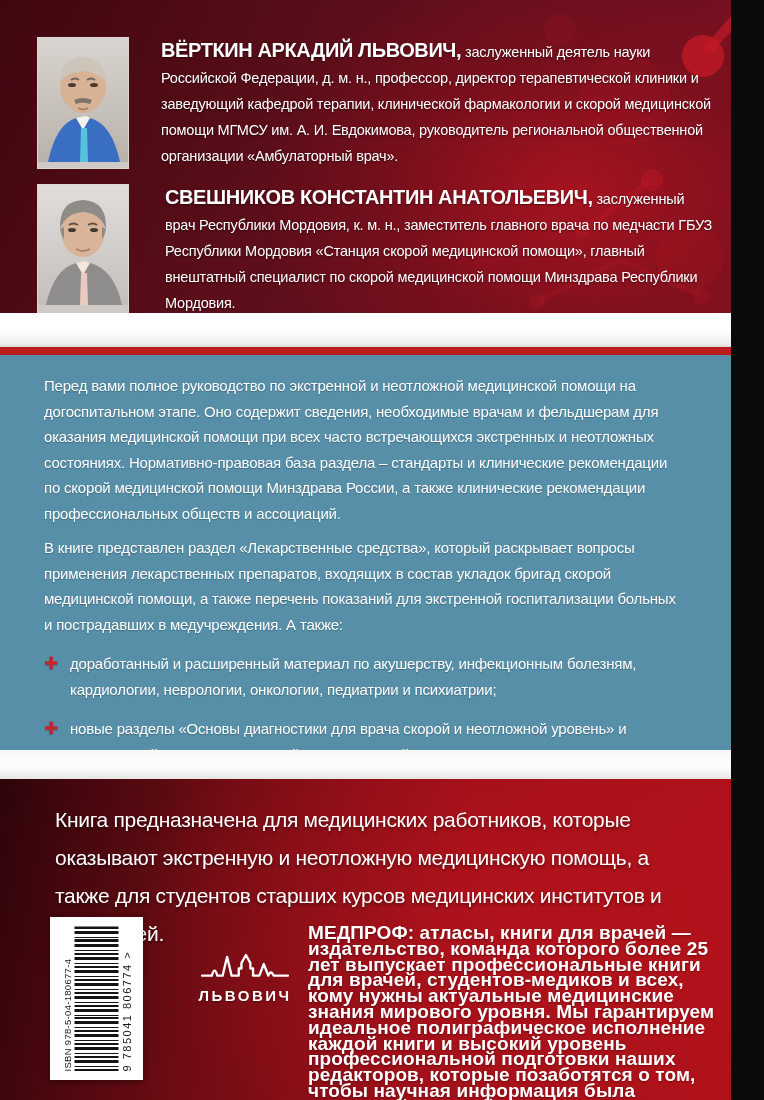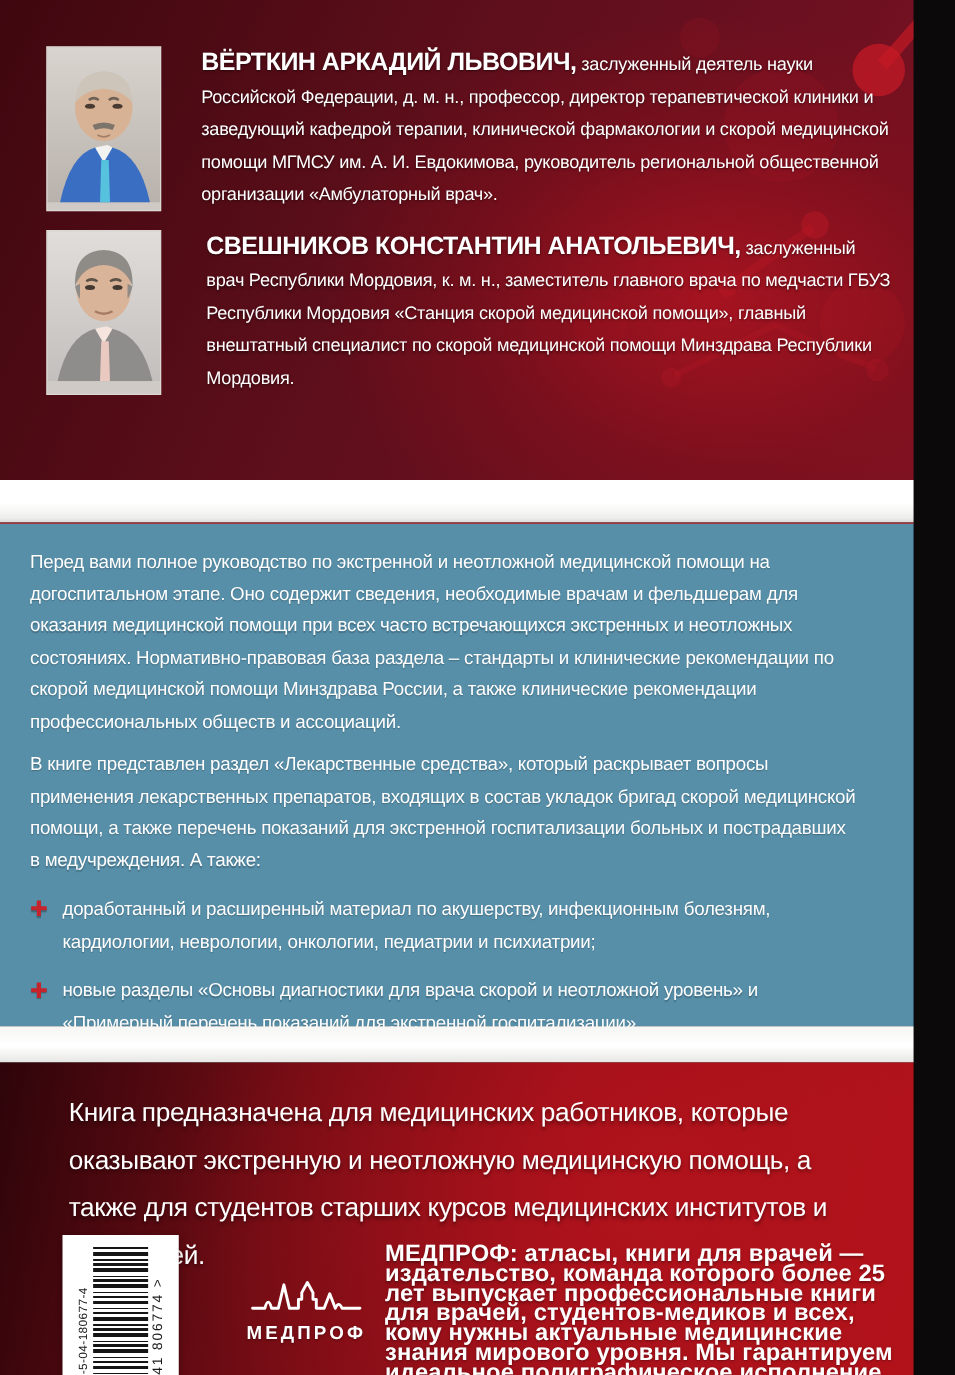--- a/index.html
+++ b/index.html
@@ -4,21 +4,21 @@
 <style>
   * { margin:0; padding:0; box-sizing:border-box; }
   html,body { width:764px; height:1100px; background:#0b0909; overflow:hidden; }
   body { font-family:"Liberation Sans", sans-serif; }
 
   .cover { position:relative; width:764px; height:1100px; background:#0b0909; overflow:hidden; }
   .page  { position:absolute; left:0; top:0; width:731px; height:1100px; display:flex; flex-direction:column; }
 
   
   .section-top {
-    height:384px; position:relative; overflow:hidden;
+    height:313px; position:relative; overflow:hidden;
     background:
       radial-gradient(ellipse 420px 300px at 78% 62%, rgba(185,20,32,.75) 0%, rgba(138,15,26,.45) 45%, rgba(0,0,0,0) 75%),
       linear-gradient(115deg, #3f070f 0%, #5a0e19 38%, #6b1020 70%, #7c1222 100%);
   }
   .molecules { position:absolute; inset:0; pointer-events:none; }
 
   .author-row { position:absolute; left:37px; right:16px; display:flex; gap:32px; }
   .author-row.first  { top:37px; }
   .author-row.second { top:184px;gap:36px; }
   .photo { flex:0 0 92px; border:1px solid rgba(255,255,255,.25); background:#cfcac5; }
@@ -26,22 +26,22 @@
   .author-text { flex:1; color:#ffffff; font-size:14.5px; line-height:26px; letter-spacing:-0.2px;
                  text-shadow:0 1px 2px rgba(0,0,0,.5); }
   .author-name { font-size:20px; font-weight:bold; letter-spacing:-0.4px; }
 
   
   .band-1 { height:34px; background:linear-gradient(#ffffff 55%, #ededeb 90%, #d9d9d7); }
   .band-2 { height:29px; background:linear-gradient(#f7f7f6 10%, #ffffff 55%, #e6e6e4); }
 
   
   .section-blue {
-    height:403px; background:#578fa9; border-top:1px solid #b91c1c;
-    padding:18px 44px 0 24px; color:#ffffff; font-size:15px; line-height:25.5px;
+    height:403px; background:#578fa9; border-top:8px solid #b91c1c;
+    padding:18px 44px 0 44px; color:#ffffff; font-size:15px; line-height:25.5px;
     letter-spacing:-0.2px; text-shadow:0 1px 1px rgba(0,0,0,.25);
   }
   .section-blue p { margin:0 0 9px 0; }
   .bullet { display:flex; gap:10px; margin:14px 0 0 0; }
   .bullet .cross { flex:0 0 16px; color:#c5242c; font-size:17px; line-height:25px;
                    text-shadow:0 1px 1px rgba(0,0,0,.3); }
   .bullet .bullet-text { flex:1; }
 
   
   .section-bottom {
@@ -188,21 +188,21 @@
           <div class="isbn-label">ISBN 978-5-04-180677-4</div>
           <div class="bars"></div>
           <div class="barcode-digits">9 785041 806774 &gt;</div>
         </div>
       </div>
 
       <div class="logo-block">
         <svg width="100" height="34" viewBox="0 0 100 38">
           <path d="M2,32 H13 Q16,21 19,32 H25 L30,11 35,32 H43 V24 H46 V18 L51,9 56,18 V24 H59 V32 H66 L71,19 76,32 Q79,25 82,32 H98" fill="none" stroke="#ffffff" stroke-width="2.6" stroke-linejoin="round" stroke-linecap="round"></path>
         </svg>
-        <div class="logo-text">МЕДПРОФ</div>
+        <div class="logo-text">ЛЬВОВИЧ</div>
       </div>
 
       <div class="pub-desc">МЕДПРОФ: атласы, книги для врачей — издательство, команда которого более 25 лет выпускает профессиональные книги для врачей, студентов-медиков и всех, кому нужны актуальные медицинские знания мирового уровня. Мы гарантируем идеальное полиграфическое исполнение каждой книги и высокий уровень профессиональной подготовки наших редакторов, которые позаботятся о том, чтобы научная информация была наглядной и легкой для усвоения. Наши издания доставят вам эстетическое удовольствие, обозначат статус и помогут в практике.</div>
 
     </div>
   </div>
 
   <div class="right-edge"></div>
 </div>
 

